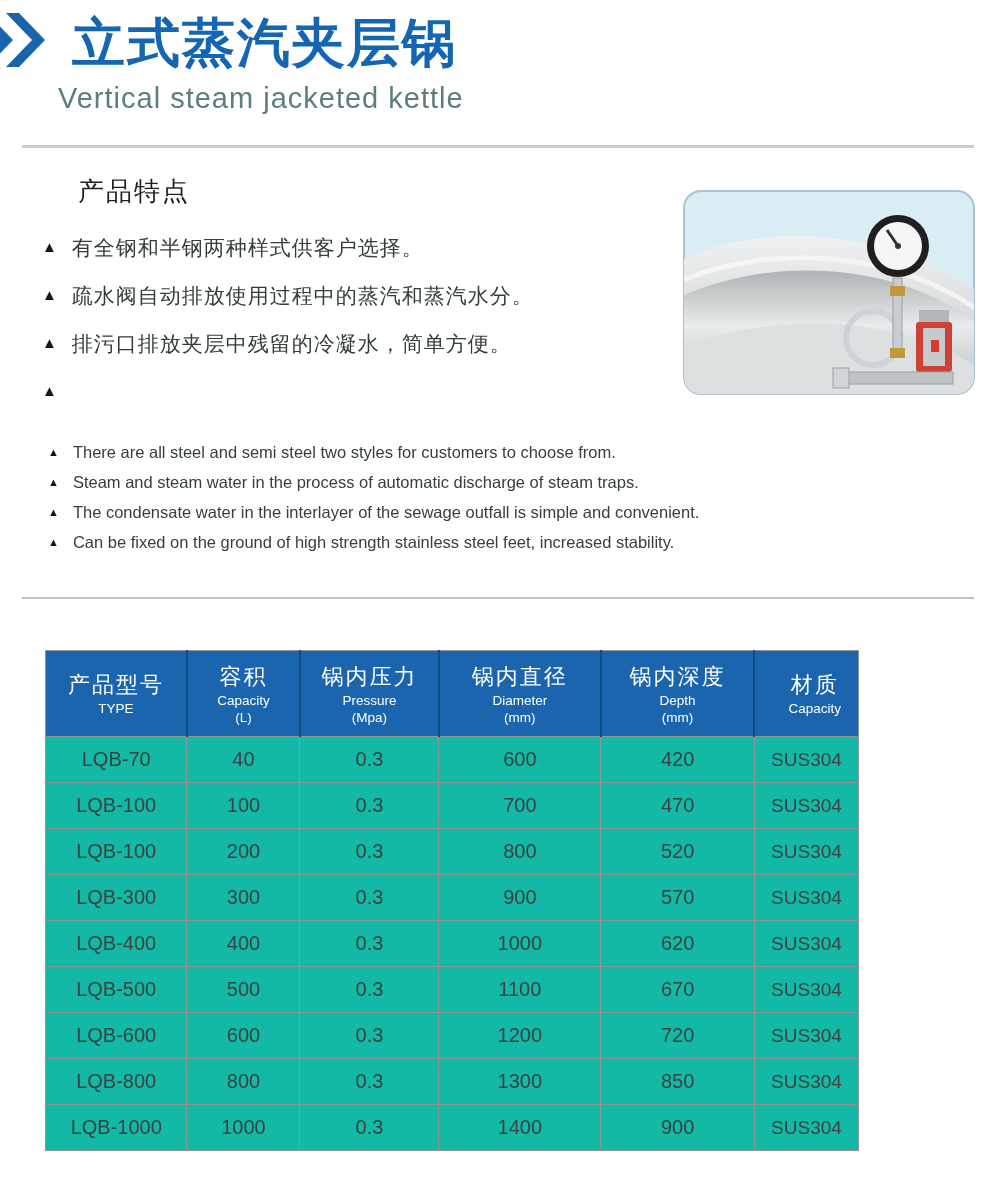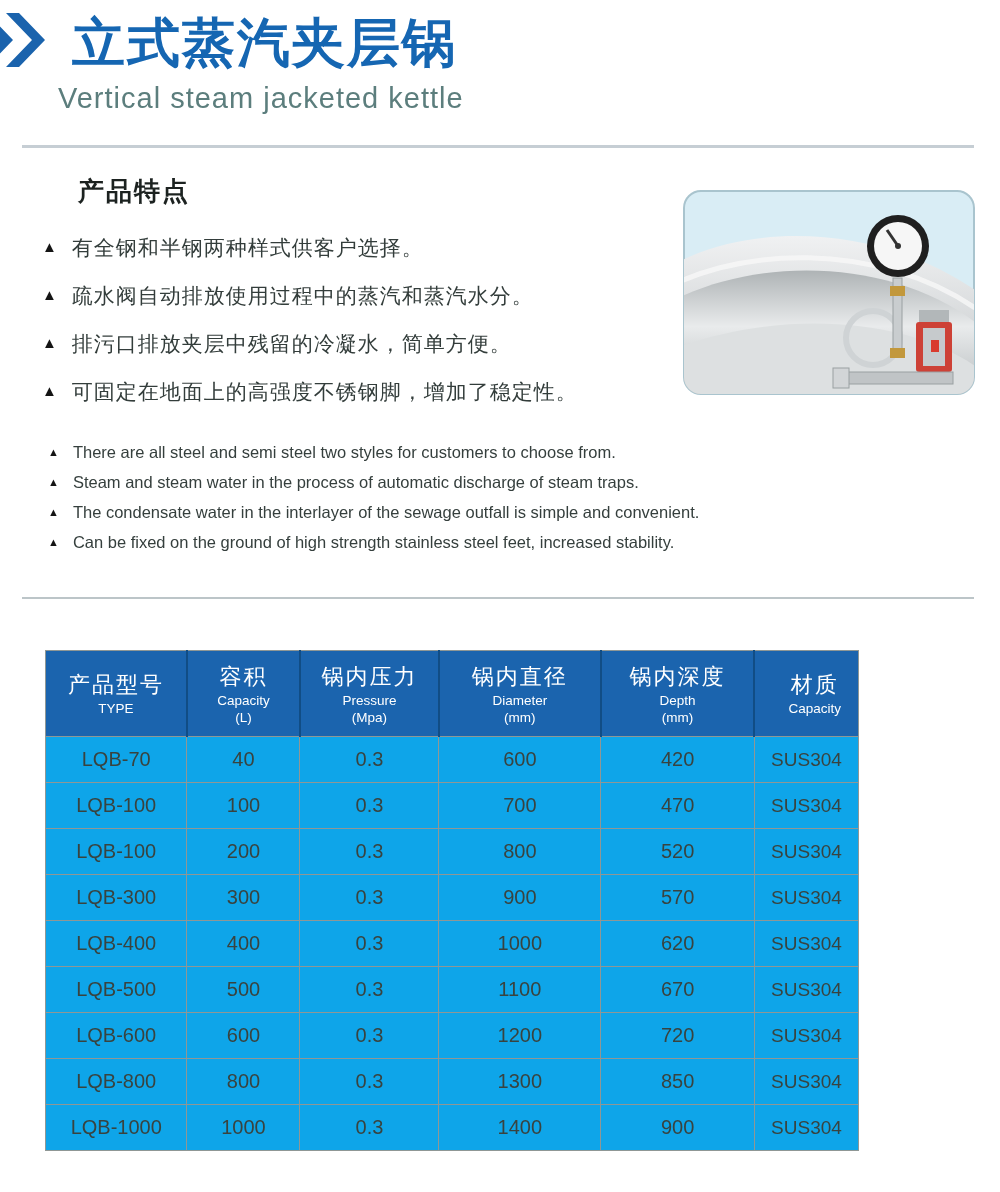--- a/index.html
+++ b/index.html
@@ -24,21 +24,21 @@
   .divider {
     position:absolute; left:22px; width:952px; height:3px;
     background:#c6ced4; border:none;
   }
   .divider.d1 { top:145px; }
   .divider.d2 { top:597px; height:2px; background:#bcc5c8; }
 
   
   .features-heading {
     position:absolute; left:78px; top:174px;
-    font-size:26px; font-weight:bold; color:#1c2220; letter-spacing:2px;
+    font-size:26px; font-weight:normal; color:#1c2220; letter-spacing:2px;
   }
   ul.bullets { list-style:none; position:absolute; }
   ul.bullets li { display:flex; align-items:flex-start; }
   ul.bullets .tri { color:#141414; flex:0 0 auto; }
   .cn-bullets { left:42px; top:234px; }
   .cn-bullets li { height:48px; font-size:21px; color:#333d3b; letter-spacing:1px; }
   .cn-bullets .tri { font-size:15px; margin:4px 14px 0 0; }
   .en-bullets { left:48px; top:443px; }
   .en-bullets li { height:30px; font-size:16.5px; color:#353f3d; }
   .en-bullets .tri { font-size:11px; margin:3px 14px 0 0; }
@@ -60,21 +60,21 @@
     border-right:2px solid #114d85; border-top:1px solid #8f9795;
     font-weight:normal; padding:2px 0;
   }
   table.spec thead th:last-child { border-right:1px solid #8f9795;padding-left:16px; }
   table.spec thead th:first-child { border-left:1px solid #8f9795; }
   .hdr-cn { display:block; font-size:22px; letter-spacing:2px; line-height:30px; }
   .hdr-en { display:block; font-size:13.5px; line-height:17px; }
   .hdr-unit { display:block; font-size:13.5px; line-height:17px; }
   table.spec tbody td {
     height:46px; border:1px solid #8f9795;
-    font-size:20px; color:#39433f; background:#0ea5e9;
+    font-size:20px; color:#39433f; background:#14b8a6;
   }
   table.spec tbody td.mat { font-size:19px; }
 </style>
 </head>
 <body>
 
 <div id="page">
 
   <div class="chevrons">
     <svg width="62" height="54" viewBox="0 0 62 54">
@@ -97,21 +97,20 @@
       <li>
         <span class="tri">▲</span>
         <span>疏水阀自动排放使用过程中的蒸汽和蒸汽水分。</span>
       </li>
       <li>
         <span class="tri">▲</span>
         <span>排污口排放夹层中残留的冷凝水，简单方便。</span>
       </li>
       <li>
         <span class="tri">▲</span>
-        <span>可固定在地面上的高强度不锈钢脚，增加了稳定性。</span>
       </li>
     </ul>
 
   <div class="product-card">
     <svg width="292" height="205" viewBox="0 0 292 205">
       <defs>
         <clipPath id="cardClip">
             <rect x="1" y="1" width="290" height="203" rx="17"></rect>
           </clipPath>
         <linearGradient id="steelBand" x1="0" y1="0" x2="0" y2="1">

